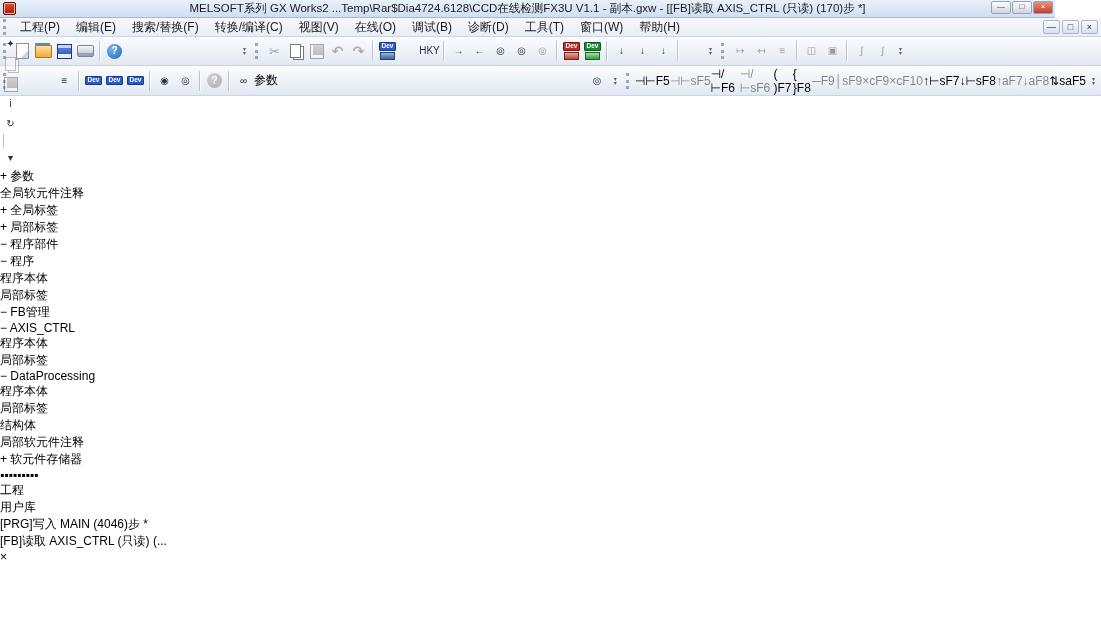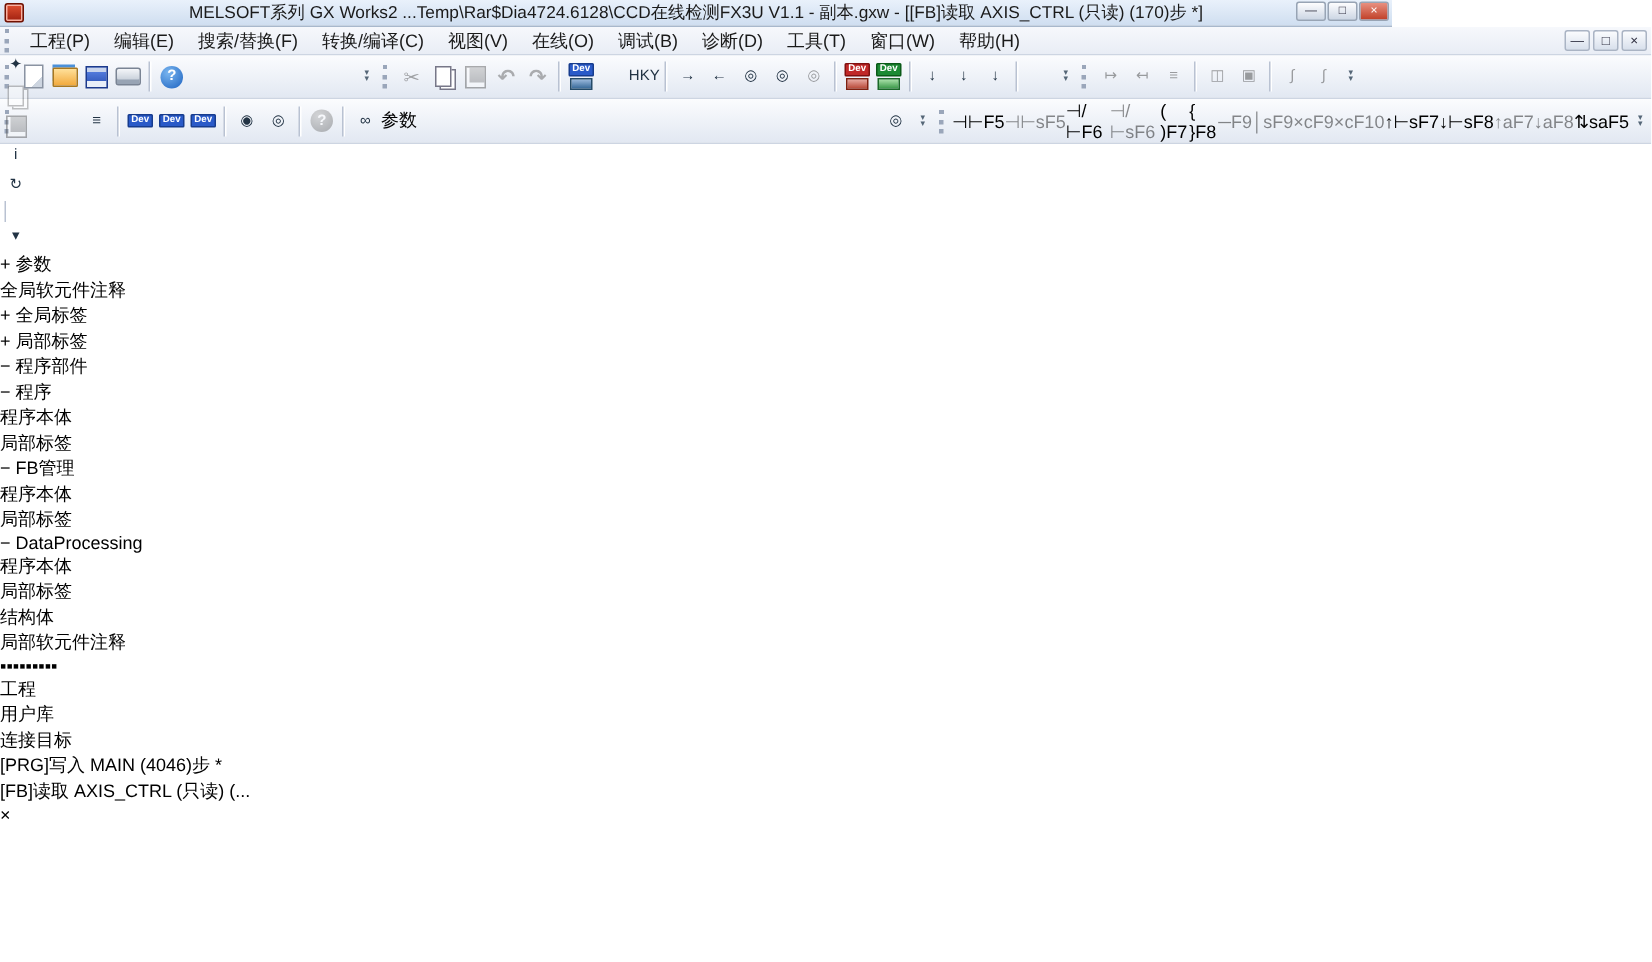--- a/index.html
+++ b/index.html
@@ -1,21 +1,21 @@
 <!DOCTYPE html>
 <html><head>
 <meta charset="utf-8">
 <style>
 *{margin:0;padding:0;box-sizing:border-box}
 html,body{width:1101px;height:641px;overflow:hidden}
 body{font-family:"Liberation Sans","DejaVu Sans",sans-serif;font-size:12px;background:#fff}
 .app{position:relative;width:1101px;height:641px;background:#fff;overflow:hidden}
 
 
-.titlebar{position:absolute;left:0;top:0;width:928px;height:18px;background:linear-gradient(#e9f1fb,#cfdef0);border-bottom:1px solid #a8b8cc;display:flex;align-items:center}
+.titlebar{position:absolute;left:0;top:0;width:1055px;height:18px;background:linear-gradient(#e9f1fb,#cfdef0);border-bottom:1px solid #a8b8cc;display:flex;align-items:center}
 .appicon{width:13px;height:13px;margin-left:3px;background:linear-gradient(#e05030,#a02010);border:1px solid #701000;box-shadow:inset 0 0 0 1px #f8b0a0;border-radius:2px;flex:none}
 .wtitle{position:absolute;left:60px;right:60px;text-align:center;font-size:11.5px;color:#1a1a1a;white-space:nowrap;overflow:hidden}
 .wbtns{position:absolute;right:2px;top:1px;display:flex;gap:1px}
 .wb{width:20px;height:13px;border:1px solid #98a4b4;border-radius:2px;background:linear-gradient(#fdfdfe,#ccd6e4);font-size:8px;line-height:10px;text-align:center;color:#334}
 .wb.close{background:linear-gradient(#e89080,#c04028);color:#fff}
 
 
 .menubar{position:absolute;left:0;top:18px;width:1101px;height:19px;background:linear-gradient(#f6f8fc,#e9edf5);border-bottom:1px solid #cdd5e2;display:flex;align-items:center}
 .grip{width:5px;height:16px;border-left:3px dotted #9aa6ba;margin:0 4px 0 3px;flex:none}
 .menu-item{padding:17px 8px;color:#1a1a1a;white-space:nowrap}
@@ -441,20 +441,26 @@
           <span class="tg nob"></span>
           <span class="ticon ti-ltag"></span>
           <span class="tlabel red">局部标签</span>
         </div>
         <div class="trow">
           <span class="tind lv1"></span>
           <span class="tg">−</span>
           <span class="ticon ti-fbfold"></span>
           <span class="tlabel">FB管理</span>
         </div>
+        <div class="trow">
+          <span class="tind lv2"></span>
+          <span class="tg">−</span>
+          <span class="ticon ti-fb"></span>
+          <span class="tlabel red">AXIS_CTRL</span>
+        </div>
         <div class="trow sel">
           <span class="tind lv3"></span>
           <span class="tg nob"></span>
           <span class="ticon ti-body"></span>
           <span class="tlabel red">程序本体</span>
         </div>
         <div class="trow">
           <span class="tind lv3"></span>
           <span class="tg nob"></span>
           <span class="ticon ti-ltag"></span>
@@ -482,34 +488,36 @@
           <span class="tind lv1"></span>
           <span class="tg nob"></span>
           <span class="ticon ti-struct"></span>
           <span class="tlabel">结构体</span>
         </div>
         <div class="trow">
           <span class="tind lv1"></span>
           <span class="tg nob"></span>
           <span class="ticon ti-lcomment"></span>
           <span class="tlabel">局部软元件注释</span>
+        </div>
+        <div class="trow">
+          <span class="tind lv0"></span>
+          <span class="tg">+</span>
+          <span class="ticon ti-mem"></span>
+          <span class="tlabel">软元件存储器</span>
         </div>
     </div>
     <div class="splitter">▪▪▪▪▪▪▪▪▪</div>
     <div class="navbtn on">
         <span class="nbicon nb-project"></span>
         <span>工程</span>
       </div>
       <div class="navbtn">
         <span class="nbicon nb-lib"></span>
         <span>用户库</span>
-      </div>
-      <div class="navbtn">
-        <span class="nbicon nb-conn"></span>
-        <span>连接目标</span>
       </div>
   </div>
 
   <div class="tabbar">
     <div class="tab">
       <span class="bg"></span>
       <span class="tabicon"></span>
       <span class="lbl">[PRG]写入 MAIN (4046)步 *</span>
     </div>
     <div class="tab active">

